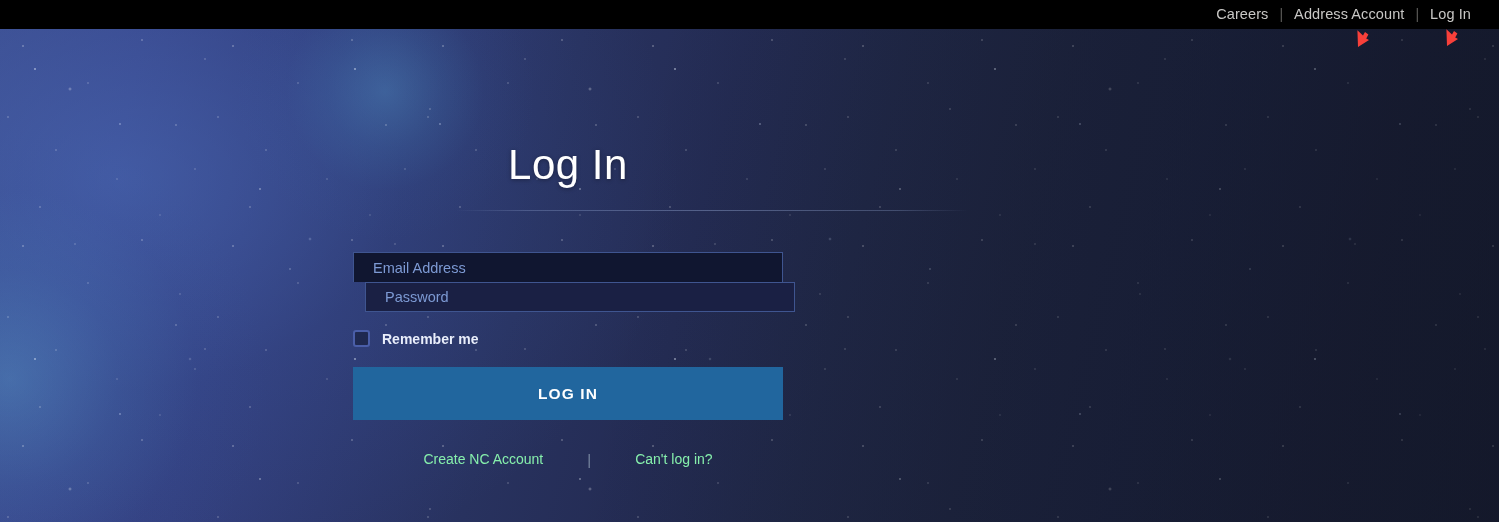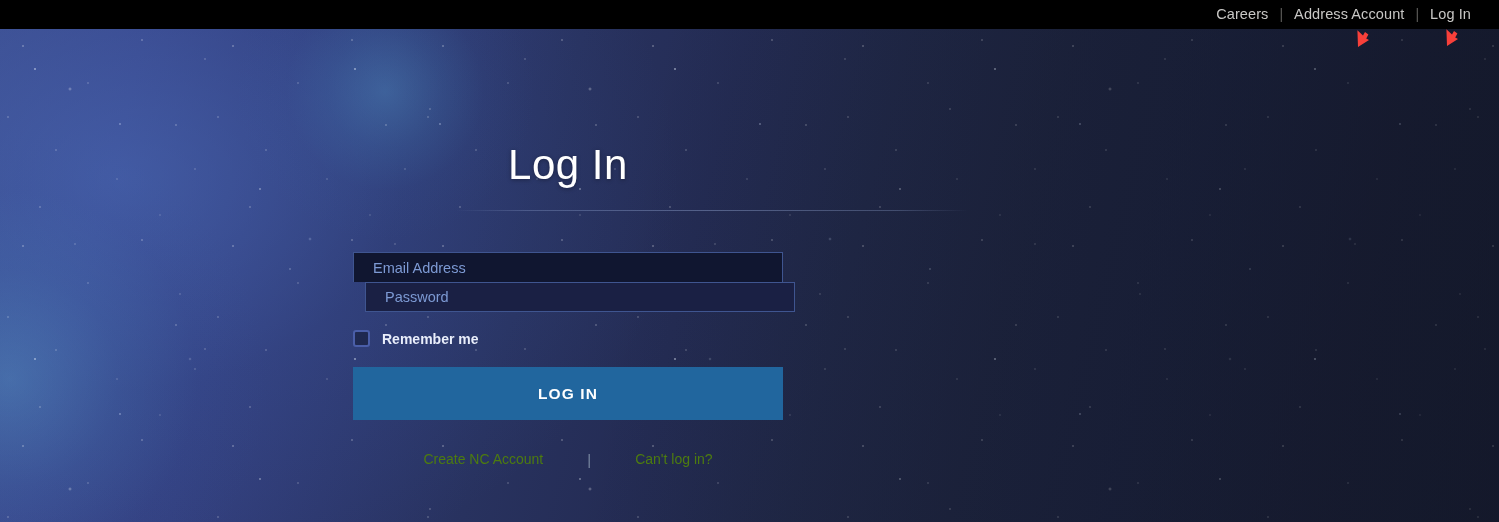--- a/index.html
+++ b/index.html
@@ -245,21 +245,21 @@
 
   
   #footer-links {
     margin-top: 29px;
     display: flex;
     align-items: center;
     justify-content: center;
     height: 20px;
   }
   .footer-link {
-    color: #4d7c0f;
+    color: #86efac;
     font-size: 14px;
     text-decoration: none;
     cursor: pointer;
     white-space: nowrap;
   }
   #footer-sep {
     color: #76859f;
     font-size: 15px;
     margin: 0 44px;
     user-select: none;

